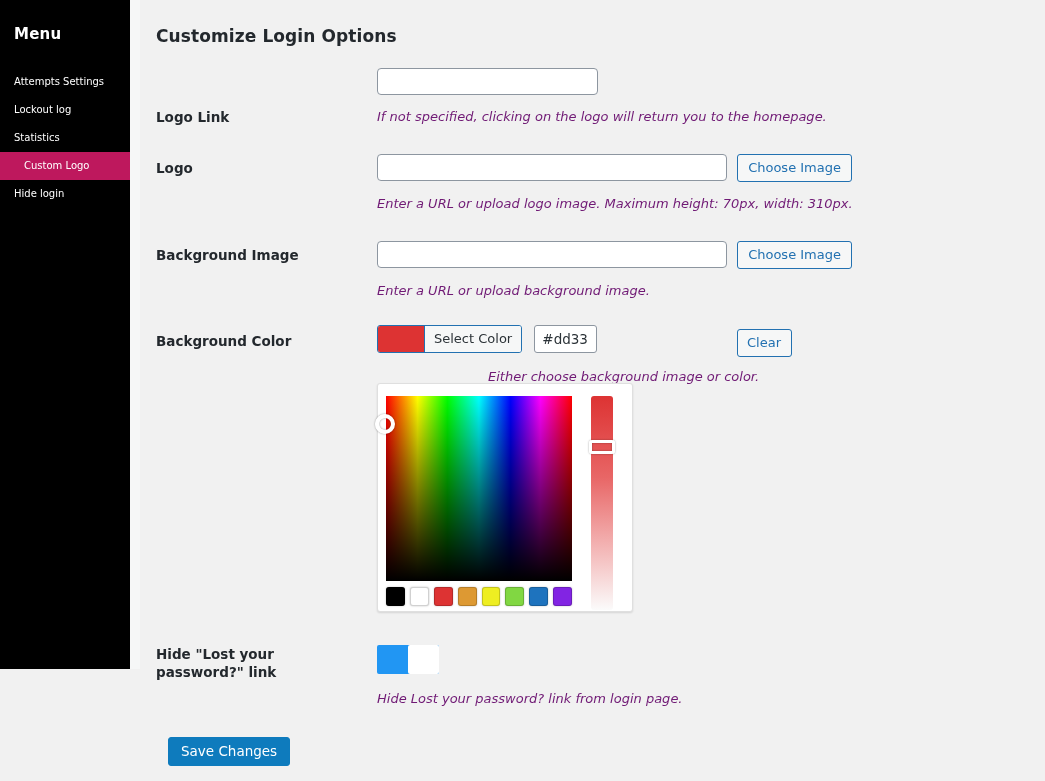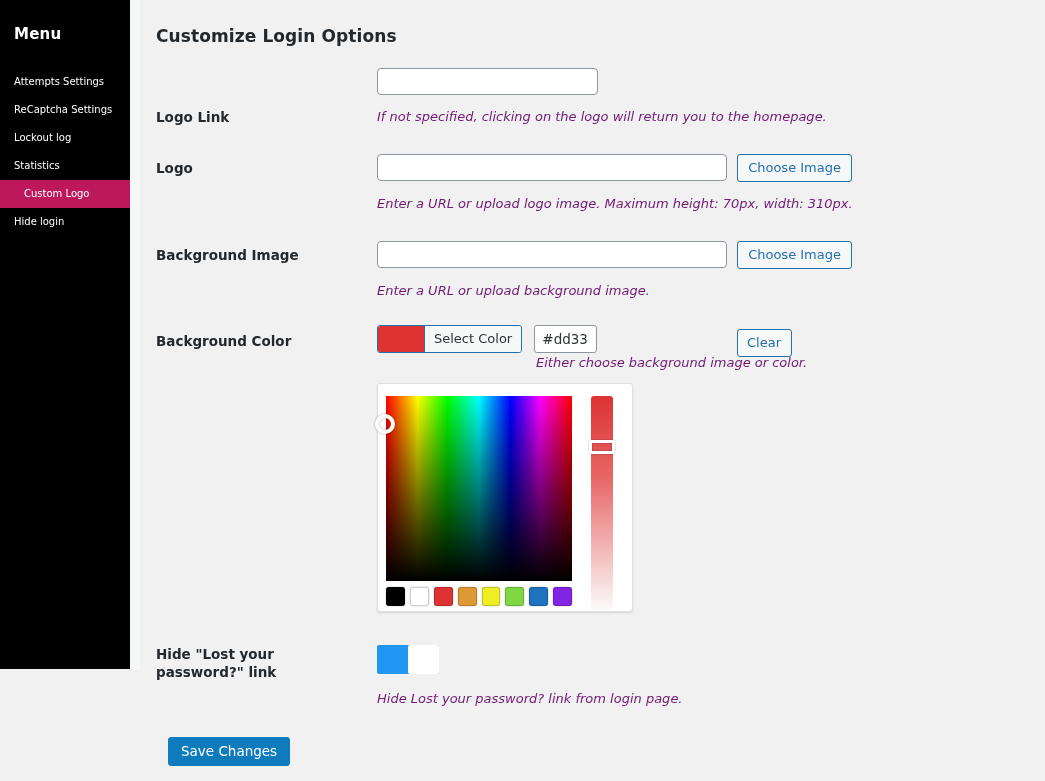--- a/index.html
+++ b/index.html
@@ -278,21 +278,20 @@
 </style>
 </head>
 <body>
 
 <div id="sidebar-strip"></div>
 
 <nav id="sidebar">
   <div class="menu-heading">Menu</div>
   <div class="menu-list">
     <a class="menu-item" href="#">Attempts Settings</a>
-    <a class="menu-item" href="#">ReCaptcha Settings</a>
     <a class="menu-item" href="#">Lockout log</a>
     <a class="menu-item" href="#">Statistics</a>
     <a class="menu-item active" href="#">Custom Logo</a>
     <a class="menu-item" href="#">Hide login</a>
   </div>
 </nav>
 
 <main id="main">
 
   <h1 id="page-title">Customize Login Options</h1>
@@ -329,21 +328,21 @@
     <div class="row-field" style="top:0;">
       <span class="color-button">
         <span class="swatch"></span>
         <span class="cb-label">Select Color</span>
       </span>
       <input class="hex-input" type="text" value="#dd3333" style="">
     </div>
 
     <button class="secondary" style="position:absolute; left:597px; top:4px;padding-left:9px;">Clear</button>
 
-    <div class="desc" style="position:absolute; left:348px; top:30px;margin-left:48px;">Either choose background image or color.</div>
+    <div class="desc" style="position:absolute; left:348px; top:44px;">Either choose background image or color.</div>
 
     <div class="iris-picker" style="top:58px;">
       <div class="iris-square">
         <div class="iris-square-cursor"></div>
       </div>
       <div class="iris-slider">
         <div class="iris-strip">
           <div class="iris-slider-handle"></div>
         </div>
       </div>

